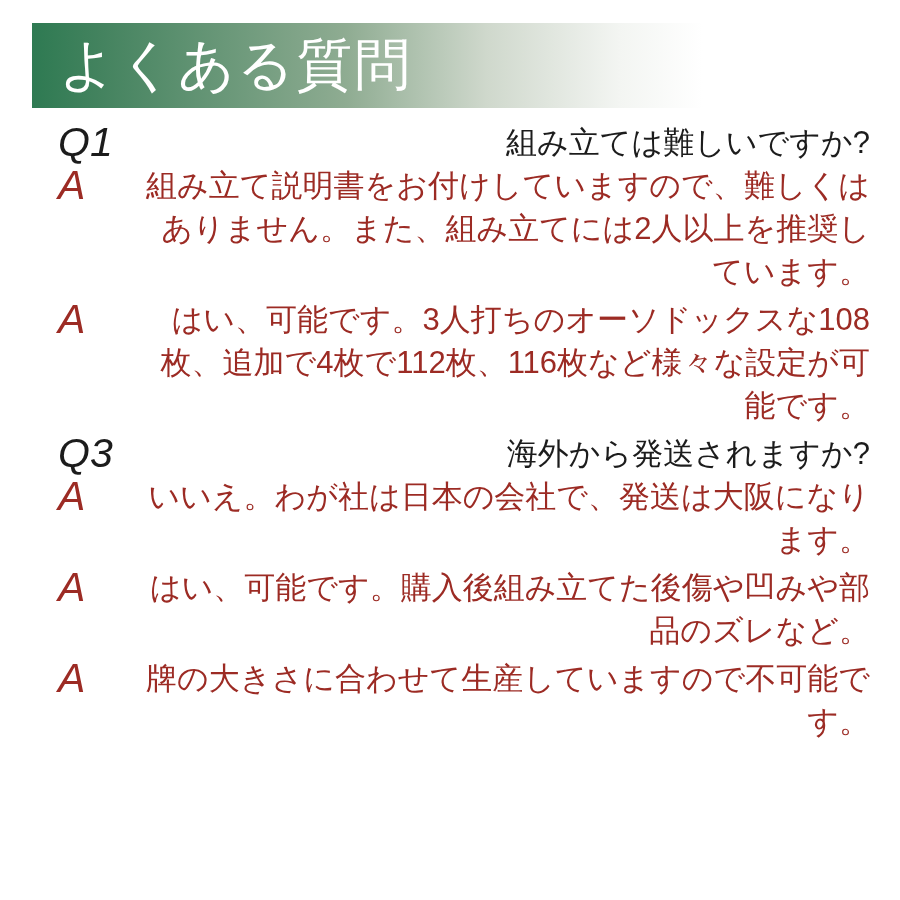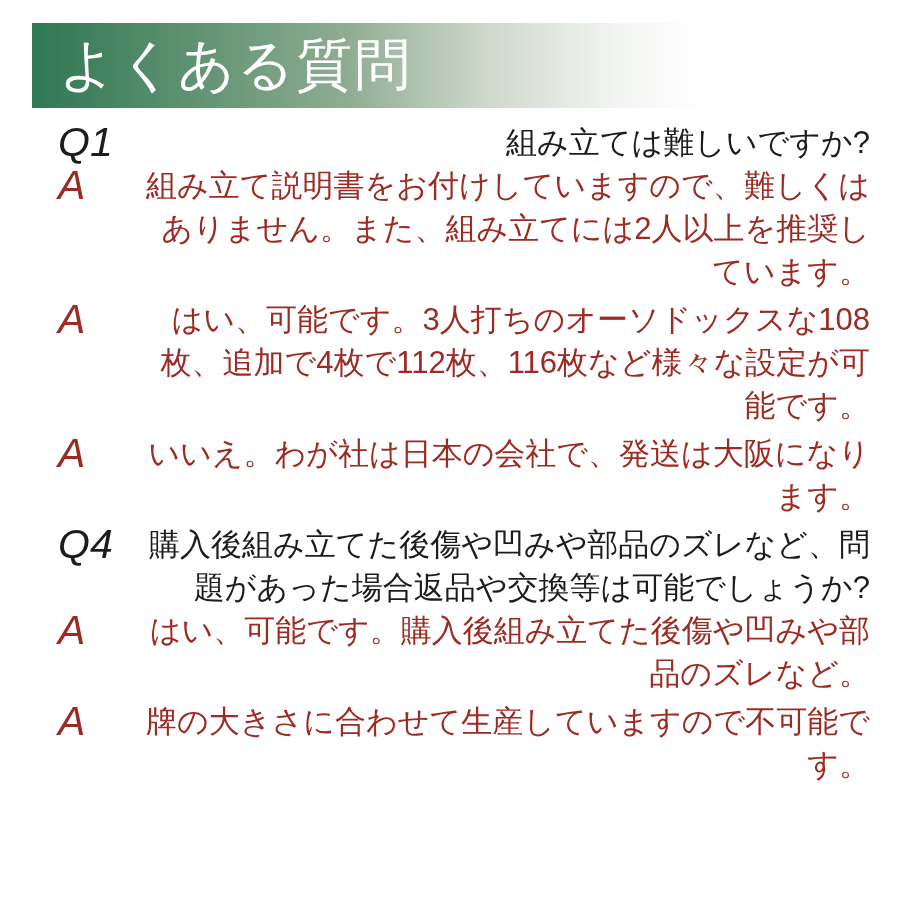--- a/index.html
+++ b/index.html
@@ -85,31 +85,31 @@
   </section>
 
   <section class="qa-item">
     <div class="qa-row a-row">
       <span class="qa-label">A</span>
       <p class="qa-text">はい、可能です。3人打ちのオーソドックスな108枚、追加で4枚で112枚、116枚など様々な設定が可能です。</p>
     </div>
   </section>
 
   <section class="qa-item">
+    <div class="qa-row q-row">
+      <span class="qa-label">Q3</span>
+      <p class="qa-text">海外から発送されますか?</p>
+    </div>
     <div class="qa-row a-row">
       <span class="qa-label">A</span>
       <p class="qa-text">いいえ。わが社は日本の会社で、発送は大阪になります。</p>
     </div>
   </section>
 
   <section class="qa-item">
-    <div class="qa-row q-row">
-      <span class="qa-label">Q4</span>
-      <p class="qa-text">購入後組み立てた後傷や凹みや部品のズレなど、問題があった場合返品や交換等は可能でしょうか?</p>
-    </div>
     <div class="qa-row a-row">
       <span class="qa-label">A</span>
       <p class="qa-text">はい、可能です。購入後組み立てた後傷や凹みや部品のズレなど。</p>
     </div>
   </section>
 
   <section class="qa-item">
     <div class="qa-row a-row">
       <span class="qa-label">A</span>
       <p class="qa-text">牌の大きさに合わせて生産していますので不可能です。</p>

